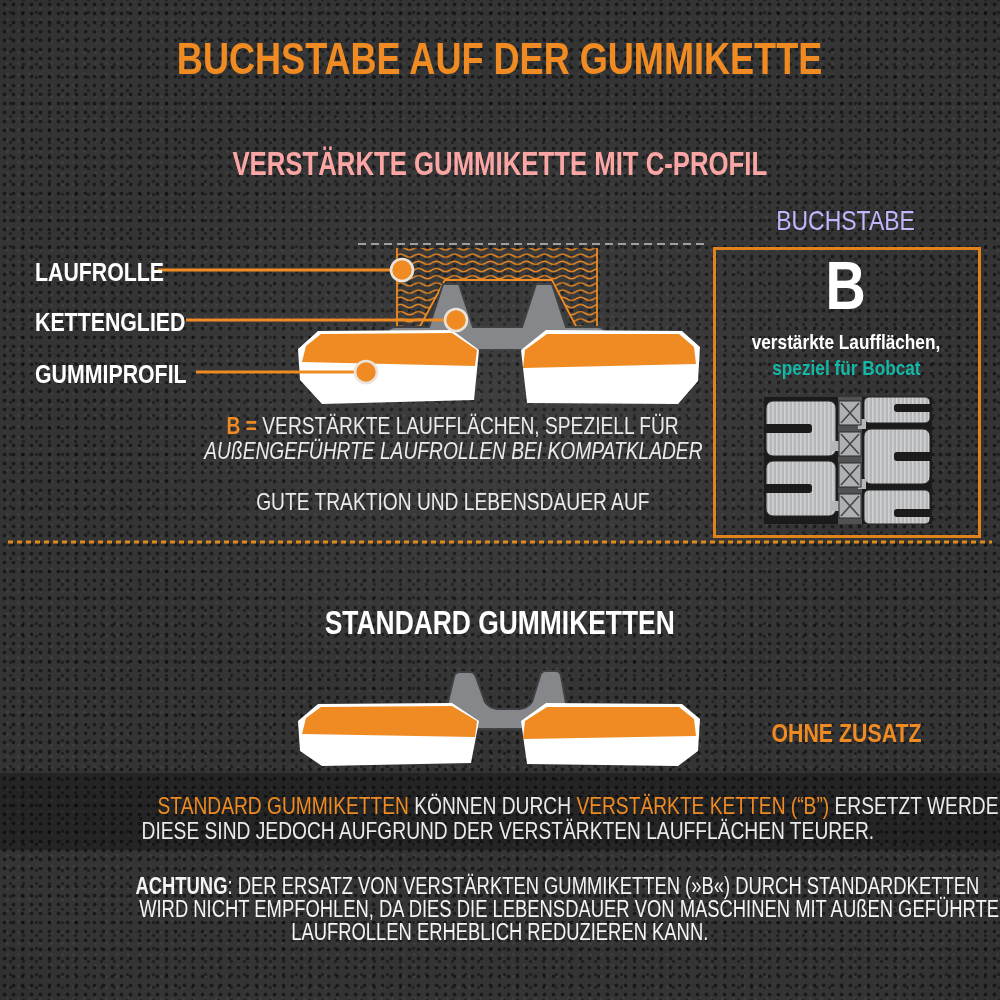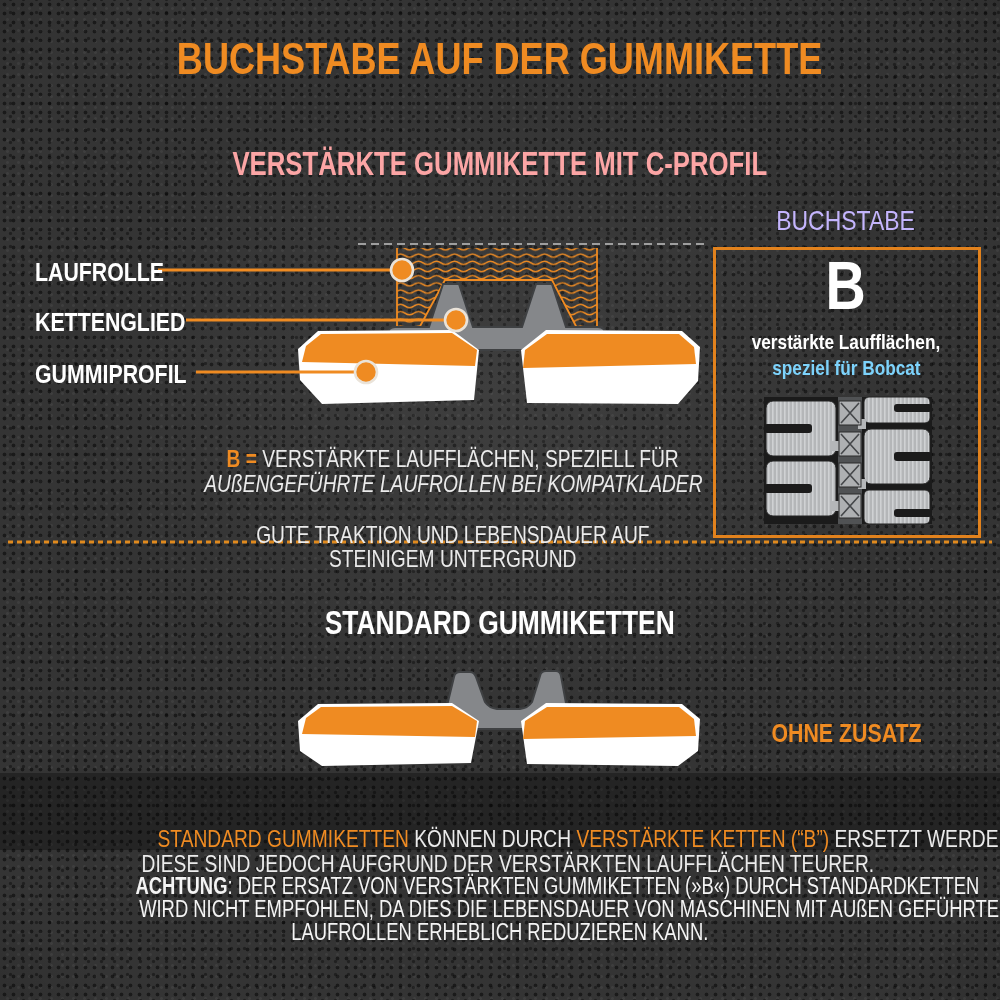--- a/index.html
+++ b/index.html
@@ -22,22 +22,22 @@
   .t-orange{color:#ef8b22;}
   .t-bold{font-weight:bold;}
   .title{top:34px;left:0;width:1000px;font-size:44px;font-weight:bold;color:#ef8b22;}
   .h1{top:145px;left:0;width:1000px;font-size:33px;font-weight:bold;color:#fca5a5;}
   .h1 .cond{transform:scaleX(0.78);}
   .lbl{left:35px;font-size:26px;font-weight:bold;color:#fff;}
   .panel-h{left:713px;width:266px;top:205px;font-size:28px;font-weight:normal;color:#c4b5fd;}
   .panel{left:713px;top:247px;width:262px;height:285px;border:3px solid #e2821d;}
   .letterB{left:713px;width:266px;top:251px;font-size:68px;font-weight:bold;color:#fff;line-height:1;}
   .cap1{left:713px;width:266px;top:330px;font-size:21px;font-weight:bold;color:#fff;}
-  .cap2{left:713px;width:266px;top:356px;font-size:21px;font-weight:bold;color:#7dd3fc;}
-  .body-t{color:#ebebeb;font-size:24px;margin-top:33px;}
+  .cap2{left:713px;width:266px;top:356px;font-size:21px;font-weight:bold;color:#14b8a6;}
+  .body-t{color:#ebebeb;font-size:24px;}
   .body-t .cond{transform:scaleX(0.80);}
   .bl1{left:103px;width:700px;top:412px;}
   .bl2{left:103px;width:700px;top:437px;font-style:italic;}
   .nt1{left:103px;width:700px;top:488px;}
   .nt2{left:103px;width:700px;top:512px;}
   .h2{top:604px;left:0;width:1000px;font-size:33px;font-weight:bold;color:#fff;}
   .h2 .cond{transform:scaleX(0.80);}
   .tag{left:713px;width:266px;top:674px;font-size:26px;font-weight:bold;color:#ef8b22;margin-top:44px;}
   .band{left:0;top:773px;width:1000px;height:77px;background:rgba(0,0,0,0.30);}
   .rp1{left:50px;width:900px;top:792px;}
@@ -176,23 +176,20 @@
 
   <div class="abs body-t bl1 ctr">
     <span class="cond"><span class="t-orange t-bold">B = </span><span>VERSTÄRKTE LAUFFLÄCHEN, SPEZIELL FÜR</span></span>
   </div>
   <div class="abs body-t bl2 ctr">
     <span class="cond">AUßENGEFÜHRTE LAUFROLLEN BEI KOMPATKLADER</span>
   </div>
   <div class="abs body-t nt1 ctr">
     <span class="cond">GUTE TRAKTION UND LEBENSDAUER AUF</span>
   </div>
-  <div class="abs body-t nt2 ctr">
-    <span class="cond">STEINIGEM UNTERGRUND</span>
-  </div>
 
   <div class="abs h2 ctr">
     <span class="cond">STANDARD GUMMIKETTEN</span>
   </div>
   <div class="abs tag ctr">
     <span class="cond">OHNE ZUSATZ</span>
   </div>
 
   <div class="abs band"></div>
   <div class="abs body-t rp1 ctr">

